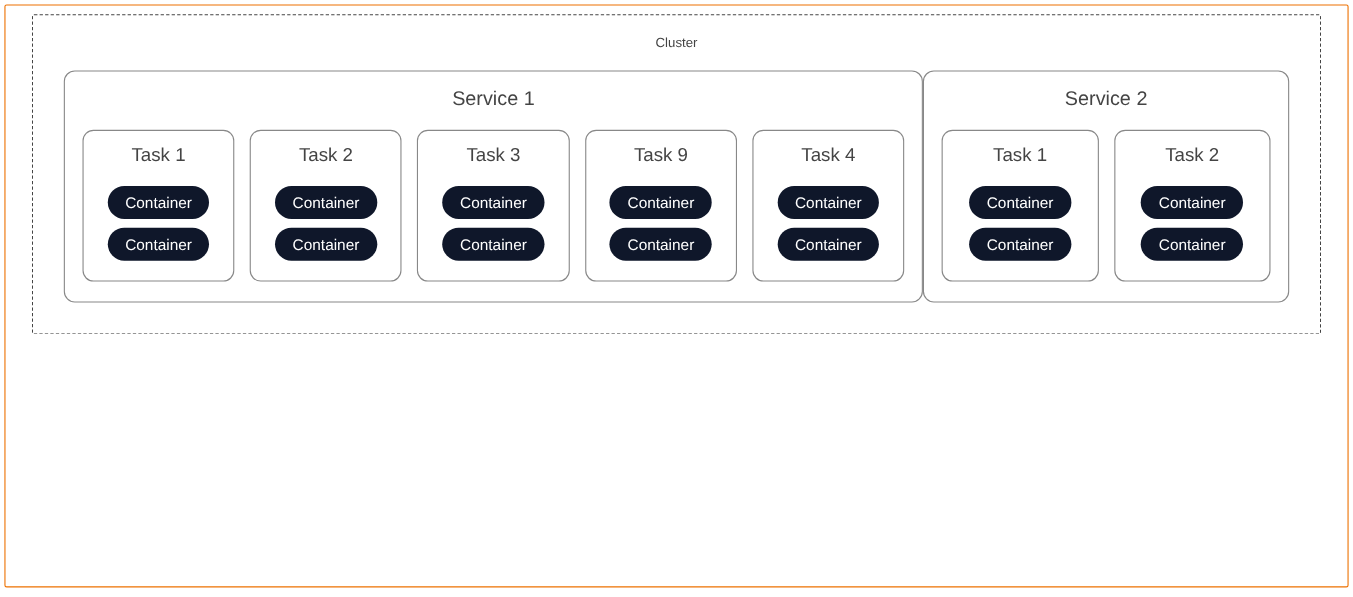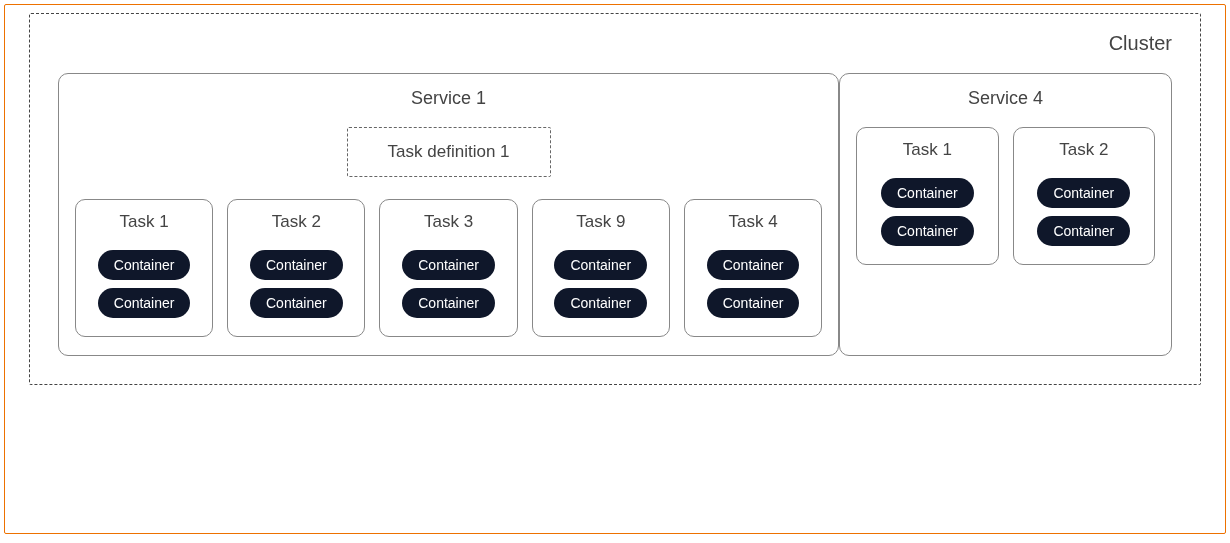--- a/index.html
+++ b/index.html
@@ -40,22 +40,22 @@
     margin-left: -6px;
     margin-top: -8px;
   }
   .cluster-box {
     border: 1.5px dashed #444;
     border-radius: 2px;
     margin: 0 12px;
     padding: 18px 28px 28px 28px;
   }
   .cluster-title {
-    text-align: right;
-    font-size: 20px;
+    text-align: center;
+    font-size: 12px;
     color: #444;
     margin-bottom: 18px;
   }
   .services-row {
     display: flex;
   }
   .service-box {
     border: 1px solid #888;
     border-radius: 10px;
     padding: 14px 16px 18px 16px;
@@ -117,23 +117,20 @@
 
 <div class="fargate-container">
 
   <div class="cluster-box">
     <div class="cluster-title">Cluster</div>
 
     <div class="services-row">
 
       <div class="service-box service-1">
         <div class="service-title">Service 1</div>
-        <div class="taskdef-box">
-          <div class="taskdef-label">Task definition 1</div>
-        </div>
         <div class="tasks-row">
           <div class="task-box">
             <div class="task-label">Task 1</div>
             <div class="container-pill">Container</div>
             <div class="container-pill">Container</div>
           </div>
           <div class="task-box">
             <div class="task-label">Task 2</div>
             <div class="container-pill">Container</div>
             <div class="container-pill">Container</div>
@@ -150,21 +147,21 @@
           </div>
           <div class="task-box">
             <div class="task-label">Task 4</div>
             <div class="container-pill">Container</div>
             <div class="container-pill">Container</div>
           </div>
         </div>
       </div>
 
       <div class="service-box service-2">
-        <div class="service-title">Service 4</div>
+        <div class="service-title">Service 2</div>
         <div class="tasks-row">
           <div class="task-box">
             <div class="task-label">Task 1</div>
             <div class="container-pill">Container</div>
             <div class="container-pill">Container</div>
           </div>
           <div class="task-box">
             <div class="task-label">Task 2</div>
             <div class="container-pill">Container</div>
             <div class="container-pill">Container</div>

